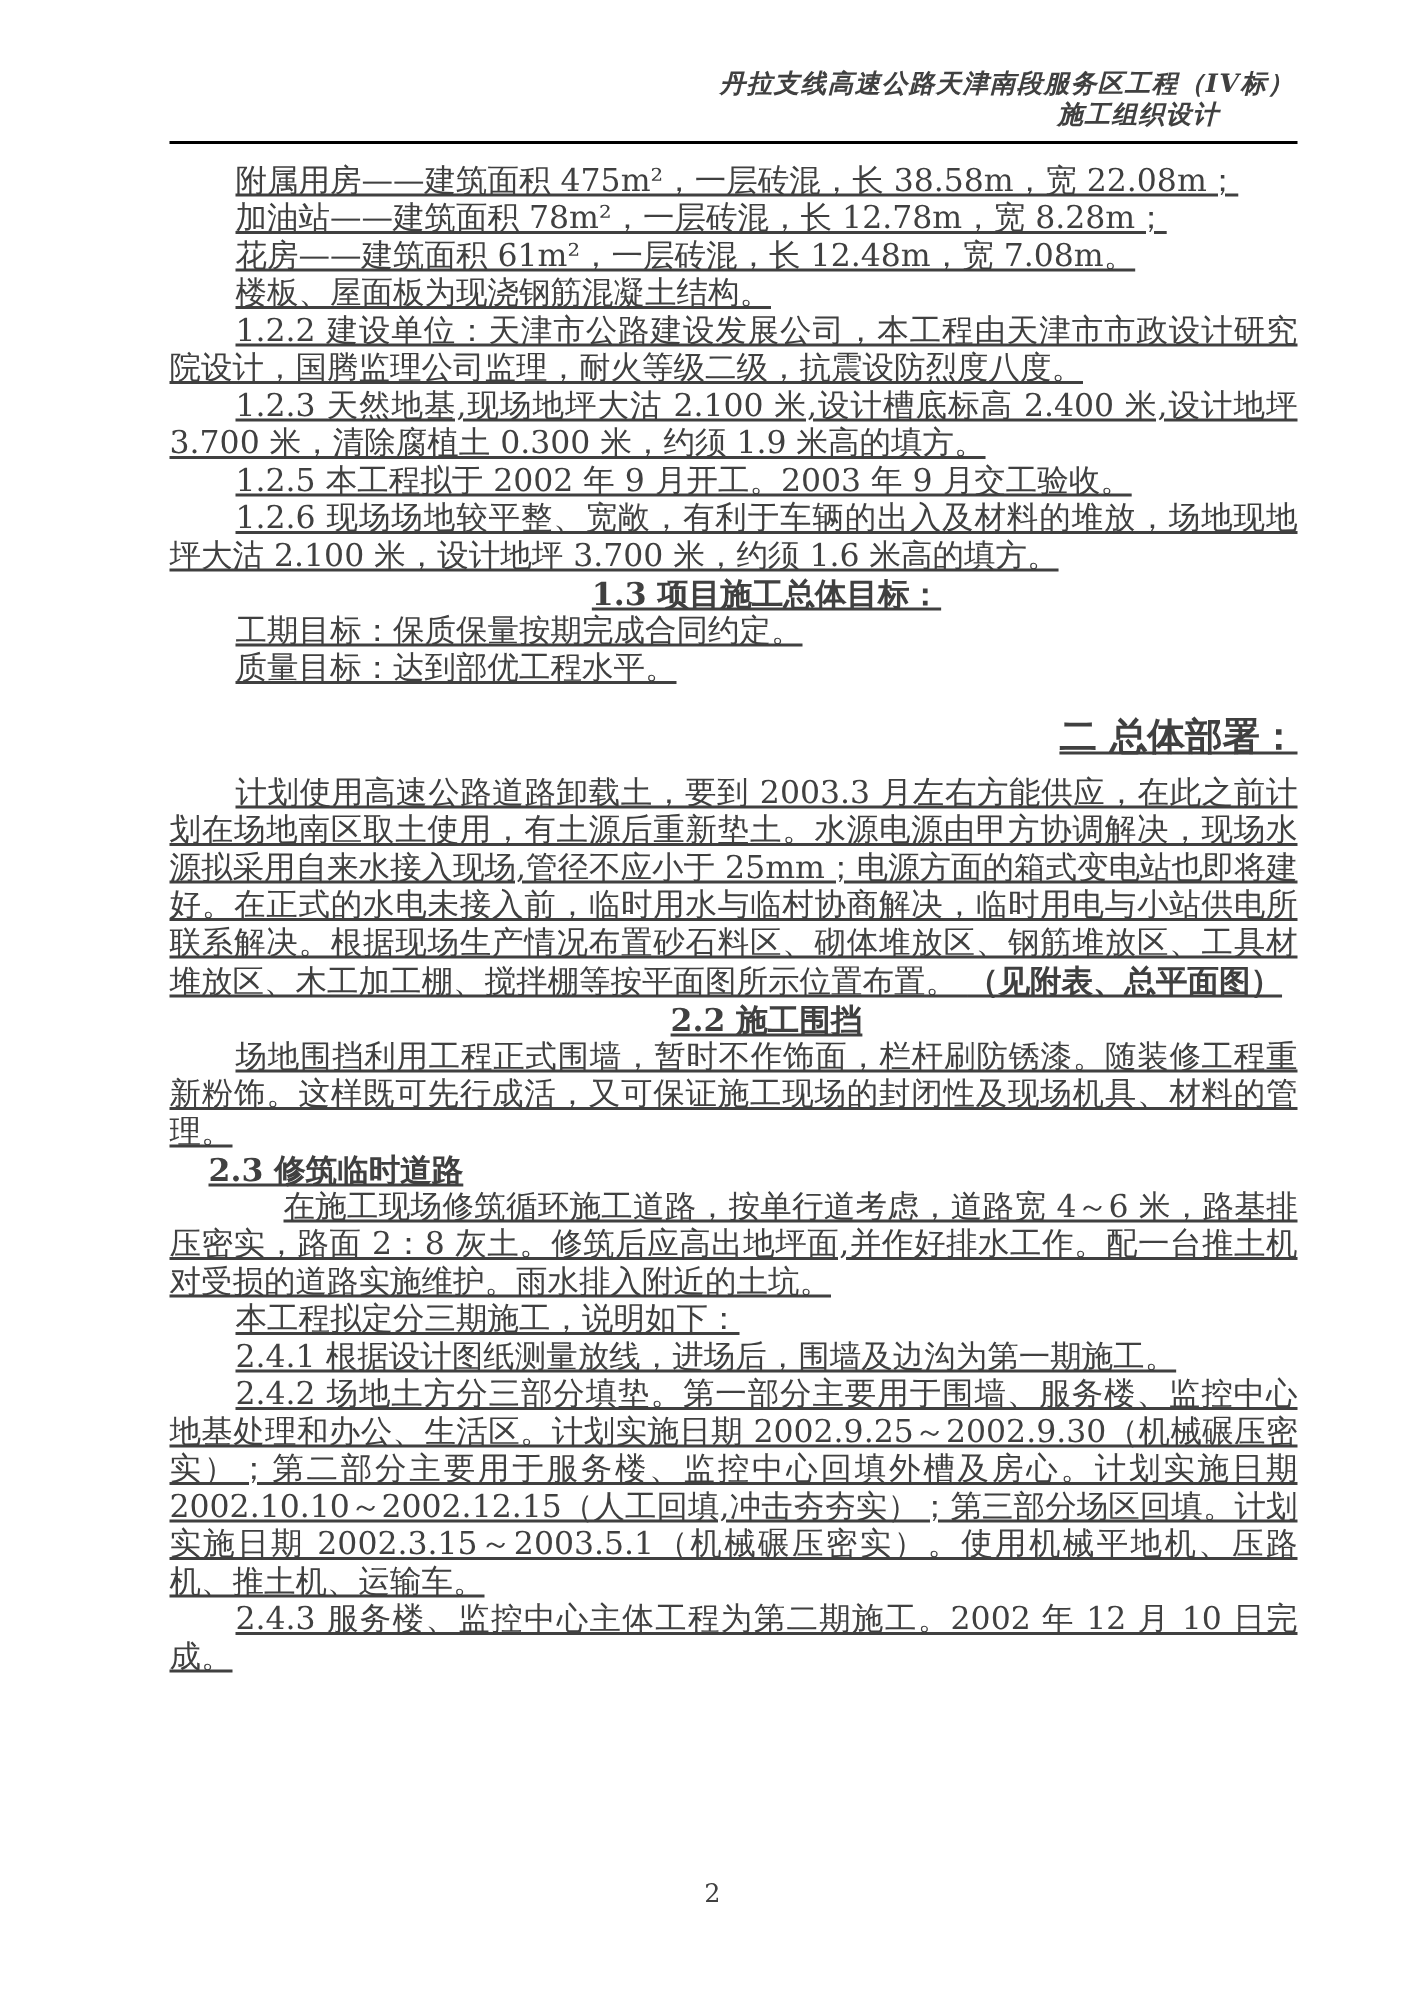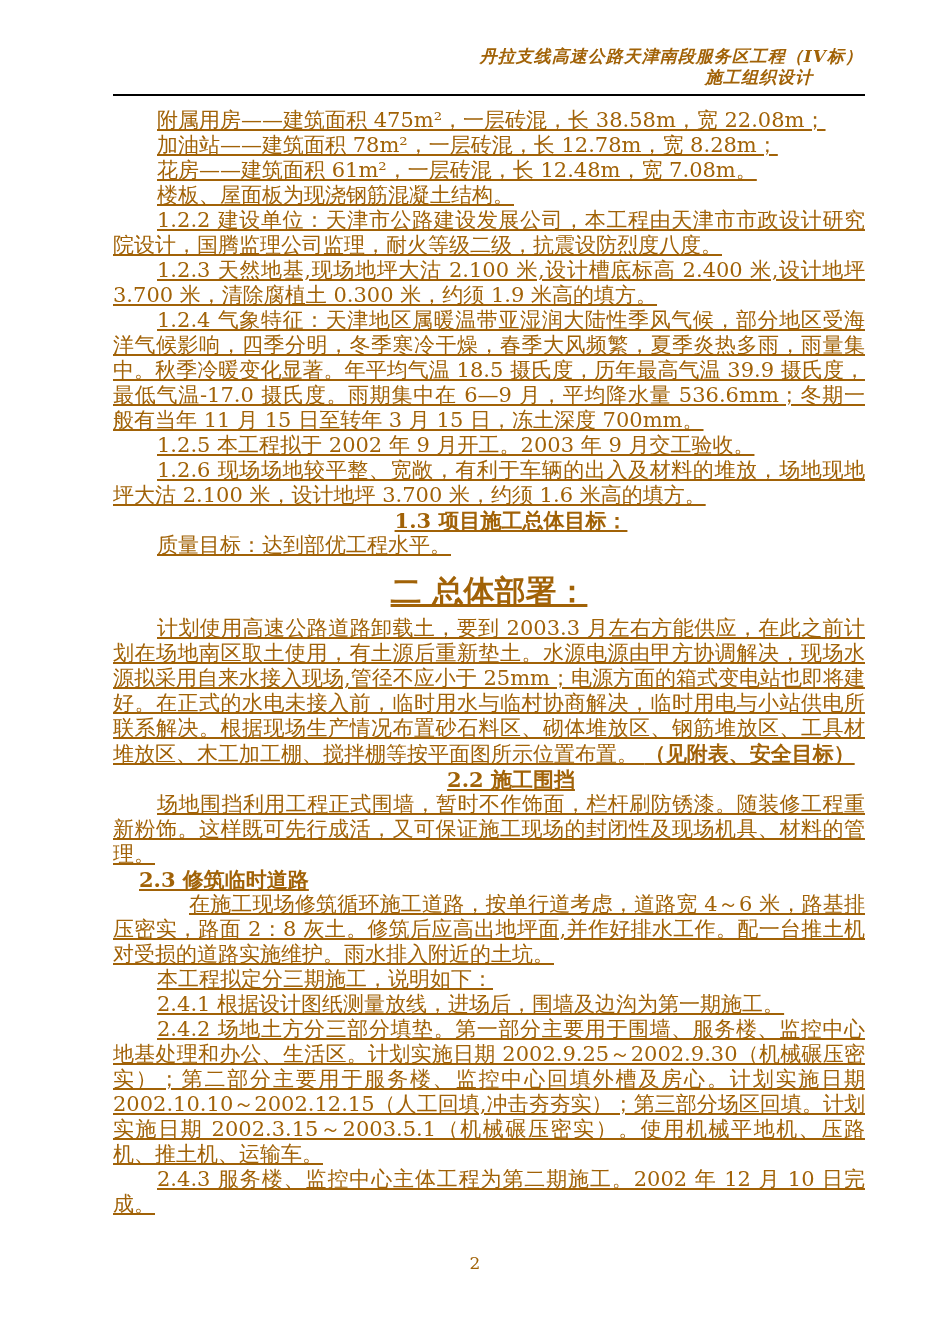--- a/index.html
+++ b/index.html
@@ -1,21 +1,21 @@
 <!DOCTYPE html>
 <html><head>
 <meta charset="utf-8">
 <style>
   html, body { margin: 0; padding: 0; background: #ffffff; }
   .page {
     position: relative;
     width: 950px;
     height: 1344px;
     background: #ffffff;
-    color: #a16207;
+    color: #404040;
     font-family: "DejaVu Serif", "Liberation Serif", serif;
     overflow: hidden;
   }
   .page-header {
     position: absolute;
     top: 46px;
     left: 113px;
     width: 750px;
     text-align: right;
     font-style: italic;
@@ -44,26 +44,26 @@
     text-justify: inter-character;
   }
   .content p { margin: 0; padding: 0; text-decoration: underline; }
   .para           { text-indent: 44px; }
   .para-indent3   { text-indent: 76px; }
   .goal           { text-indent: 44px; }
   .goal-spaced    { text-indent: 44px; margin-top: 14px !important; }
   .heading1 {
     font-family: "DejaVu Sans", "Liberation Sans", sans-serif;
     font-weight: bold;
-    font-size: 31px;
+    font-size: 25px;
     line-height: 30px;
     margin-top: 18px !important;
     margin-bottom: 10px !important;
     text-indent: 0;
-    text-align: center;
+    text-align: right;
   }
   .heading2       { font-weight: bold; text-indent: 44px; text-align: center; }
   .heading2-tight { font-weight: bold; text-indent: 26px; text-align: left; }
   .bold-tail      { font-weight: bold; }
   .page-footer {
     position: absolute;
     top: 1253px;
     left: 0;
     width: 950px;
     text-align: center;
@@ -82,27 +82,27 @@
 
   <div class="header-rule"></div>
 
   <div class="content" id="content">
       <p class="para"><span>附属用房——建筑面积 475m²，一层砖混，长 38.58m，宽 22.08m；</span></p>
       <p class="para"><span>加油站——建筑面积 78m²，一层砖混，长 12.78m，宽 8.28m；</span></p>
       <p class="para"><span>花房——建筑面积 61m²，一层砖混，长 12.48m，宽 7.08m。</span></p>
       <p class="para"><span>楼板、屋面板为现浇钢筋混凝土结构。</span></p>
       <p class="para"><span>1.2.2 建设单位：天津市公路建设发展公司，本工程由天津市市政设计研究院设计，国腾监理公司监理，耐火等级二级，抗震设防烈度八度。</span></p>
       <p class="para"><span>1.2.3 天然地基,现场地坪大沽 2.100 米,设计槽底标高 2.400 米,设计地坪 3.700 米，清除腐植土 0.300 米，约须 1.9 米高的填方。</span></p>
-      <p class="para"><span>1.2.4 气象特征：天津地区属暖温带亚湿润大陆性季风气候，部分地区受海洋气候影响，四季分明，冬季寒冷干燥，春季大风频繁，夏季炎热多雨，雨量集中。秋季冷暖变化显著。年平均气温 18.5 摄氏度，历年最高气温 39.9 摄氏度，最低气温-17.0 摄氏度。雨期集中在 6—9 月，平均降水量 536.6mm；冬期一般有当年 11 月 15 日至转年 3 月 15 日，冻土深度 700mm。</span></p>
       <p class="para"><span>1.2.5 本工程拟于 2002 年 9 月开工。2003 年 9 月交工验收。</span></p>
       <p class="para"><span>1.2.6 现场场地较平整、宽敞，有利于车辆的出入及材料的堆放，场地现地坪大沽 2.100 米，设计地坪 3.700 米，约须 1.6 米高的填方。</span></p>
       <p class="heading2"><span>1.3 项目施工总体目标：</span></p>
+      <p class="goal"><span>工期目标：保质保量按期完成合同约定。</span></p>
       <p class="goal"><span>质量目标：达到部优工程水平。</span></p>
       <p class="heading1"><span>二 总体部署：</span></p>
-      <p class="para"><span>计划使用高速公路道路卸载土，要到 2003.3 月左右方能供应，在此之前计划在场地南区取土使用，有土源后重新垫土。水源电源由甲方协调解决，现场水源拟采用自来水接入现场,管径不应小于 25mm；电源方面的箱式变电站也即将建好。在正式的水电未接入前，临时用水与临村协商解决，临时用电与小站供电所联系解决。根据现场生产情况布置砂石料区、砌体堆放区、钢筋堆放区、工具材堆放区、木工加工棚、搅拌棚等按平面图所示位置布置。 </span><span class="bold-tail">（见附表、安全目标）</span></p>
+      <p class="para"><span>计划使用高速公路道路卸载土，要到 2003.3 月左右方能供应，在此之前计划在场地南区取土使用，有土源后重新垫土。水源电源由甲方协调解决，现场水源拟采用自来水接入现场,管径不应小于 25mm；电源方面的箱式变电站也即将建好。在正式的水电未接入前，临时用水与临村协商解决，临时用电与小站供电所联系解决。根据现场生产情况布置砂石料区、砌体堆放区、钢筋堆放区、工具材堆放区、木工加工棚、搅拌棚等按平面图所示位置布置。 </span><span class="bold-tail">（见附表、总平面图）</span></p>
       <p class="heading2"><span>2.2 施工围挡</span></p>
       <p class="para"><span>场地围挡利用工程正式围墙，暂时不作饰面，栏杆刷防锈漆。随装修工程重新粉饰。这样既可先行成活，又可保证施工现场的封闭性及现场机具、材料的管理。</span></p>
       <p class="heading2-tight"><span>2.3 修筑临时道路</span></p>
       <p class="para-indent3"><span>在施工现场修筑循环施工道路，按单行道考虑，道路宽 4～6 米，路基排压密实，路面 2：8 灰土。修筑后应高出地坪面,并作好排水工作。配一台推土机对受损的道路实施维护。雨水排入附近的土坑。</span></p>
       <p class="para"><span>本工程拟定分三期施工，说明如下：</span></p>
       <p class="para"><span>2.4.1 根据设计图纸测量放线，进场后，围墙及边沟为第一期施工。</span></p>
       <p class="para"><span>2.4.2 场地土方分三部分填垫。第一部分主要用于围墙、服务楼、监控中心地基处理和办公、生活区。计划实施日期 2002.9.25～2002.9.30（机械碾压密实）；第二部分主要用于服务楼、监控中心回填外槽及房心。计划实施日期 2002.10.10～2002.12.15（人工回填,冲击夯夯实）；第三部分场区回填。计划实施日期 2002.3.15～2003.5.1（机械碾压密实）。使用机械平地机、压路机、推土机、运输车。</span></p>
       <p class="para"><span>2.4.3 服务楼、监控中心主体工程为第二期施工。2002 年 12 月 10 日完成。</span></p>
     </div>
 

